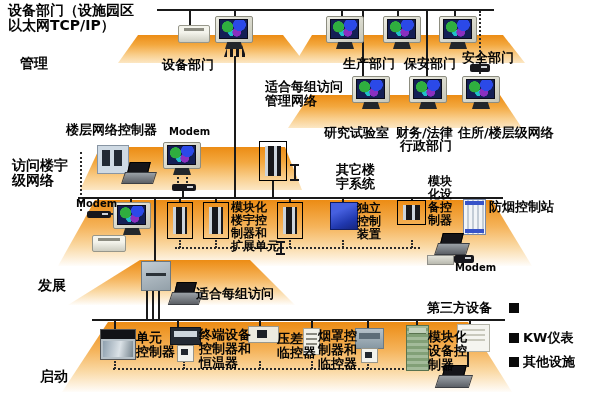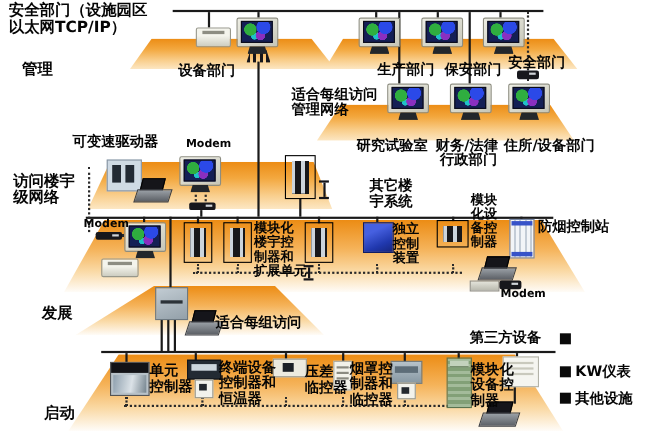--- a/index.html
+++ b/index.html
@@ -83,21 +83,21 @@
 <div id="canvas">
 
   <div class="plat" style="left:118px;top:35px;width:187px;height:28px;clip-path:polygon(20px 0,165px 0,187px 100%,0 100%)"></div>
   <div class="plat" style="left:295px;top:35px;width:230px;height:28px;clip-path:polygon(17px 0,208px 0,230px 100%,0 100%)"></div>
   <div class="plat" style="left:288px;top:95px;width:234px;height:33px;clip-path:polygon(22px 0,212px 0,234px 100%,0 100%)"></div>
   <div class="plat" style="left:80px;top:147px;width:222px;height:43px;clip-path:polygon(20px 0,205px 0,222px 100%,0 100%)"></div>
   <div class="plat fade" style="left:58px;top:200px;width:474px;height:66px;clip-path:polygon(37px 0,434px 0,474px 100%,0 100%)"></div>
   <div class="plat fade" style="left:68px;top:260px;width:227px;height:45px;clip-path:polygon(72px 0,182px 0,227px 100%,0 100%)"></div>
   <div class="plat fade" style="left:62px;top:322px;width:450px;height:70px;clip-path:polygon(46px 0,406px 0,450px 100%,0 100%)"></div>
 
-  <div class="lbl lv" style="left:8px;top:3px;width:150px">安全部门（设施园区
+  <div class="lbl lv" style="left:8px;top:3px;width:150px">设备部门（设施园区
 以太网TCP/IP）</div>
   <div class="lbl lv" style="left:20px;top:56px">管理</div>
   <div class="lbl lv" style="left:12px;top:158px">访问楼宇
 级网络</div>
   <div class="lbl lv" style="left:38px;top:278px">发展</div>
   <div class="lbl lv" style="left:40px;top:369px">启动</div>
 
   <div class="ln" style="left:157px;top:9px;width:337px;height:2px"></div>
   <div class="ln" style="left:78px;top:197px;width:425px;height:2px"></div>
   <div class="ln" style="left:92px;top:319px;width:413px;height:2px"></div>
@@ -125,24 +125,24 @@
   <div class="dev crt" style="left:462px;top:76px"></div>
 
   <div class="lbl" style="left:162px;top:58px">设备部门</div>
   <div class="lbl" style="left:343px;top:57px">生产部门</div>
   <div class="lbl" style="left:404px;top:57px">保安部门</div>
   <div class="lbl" style="left:462px;top:51px">安全部门</div>
   <div class="lbl" style="left:265px;top:80px">适合每组访问
 管理网络</div>
   <div class="lbl" style="left:324px;top:126px">研究试验室</div>
   <div class="lbl" style="left:396px;top:126px">财务/法律</div>
-  <div class="lbl" style="left:458px;top:126px">住所/设备部门</div>
+  <div class="lbl" style="left:458px;top:126px">住所/楼层级网络</div>
   <div class="lbl" style="left:400px;top:139px">行政部门</div>
 
-  <div class="lbl" style="left:66px;top:123px">可变速驱动器</div>
+  <div class="lbl" style="left:66px;top:123px">楼层网络控制器</div>
   <div class="lbl en" style="left:169px;top:127px">Modem</div>
   <div class="dev wallctl" style="left:97px;top:145px;width:30px;height:27px"></div>
   <div class="dev laptop" style="left:123px;top:162px;width:30px;height:22px"></div>
   <div class="dev crt" style="left:163px;top:142px"></div>
   <div class="dashv" style="left:177px;top:172px;height:11px"></div>
   <div class="dashv" style="left:186px;top:172px;height:11px"></div>
   <div class="dev modembar" style="left:172px;top:184px;width:24px;height:7px"></div>
   <div class="ln" style="left:182px;top:191px;width:2px;height:6px"></div>
   <div class="dev cab" style="left:259px;top:141px;width:28px;height:40px"></div>
   <div class="dev brk" style="left:290px;top:164px;height:13px"></div>

